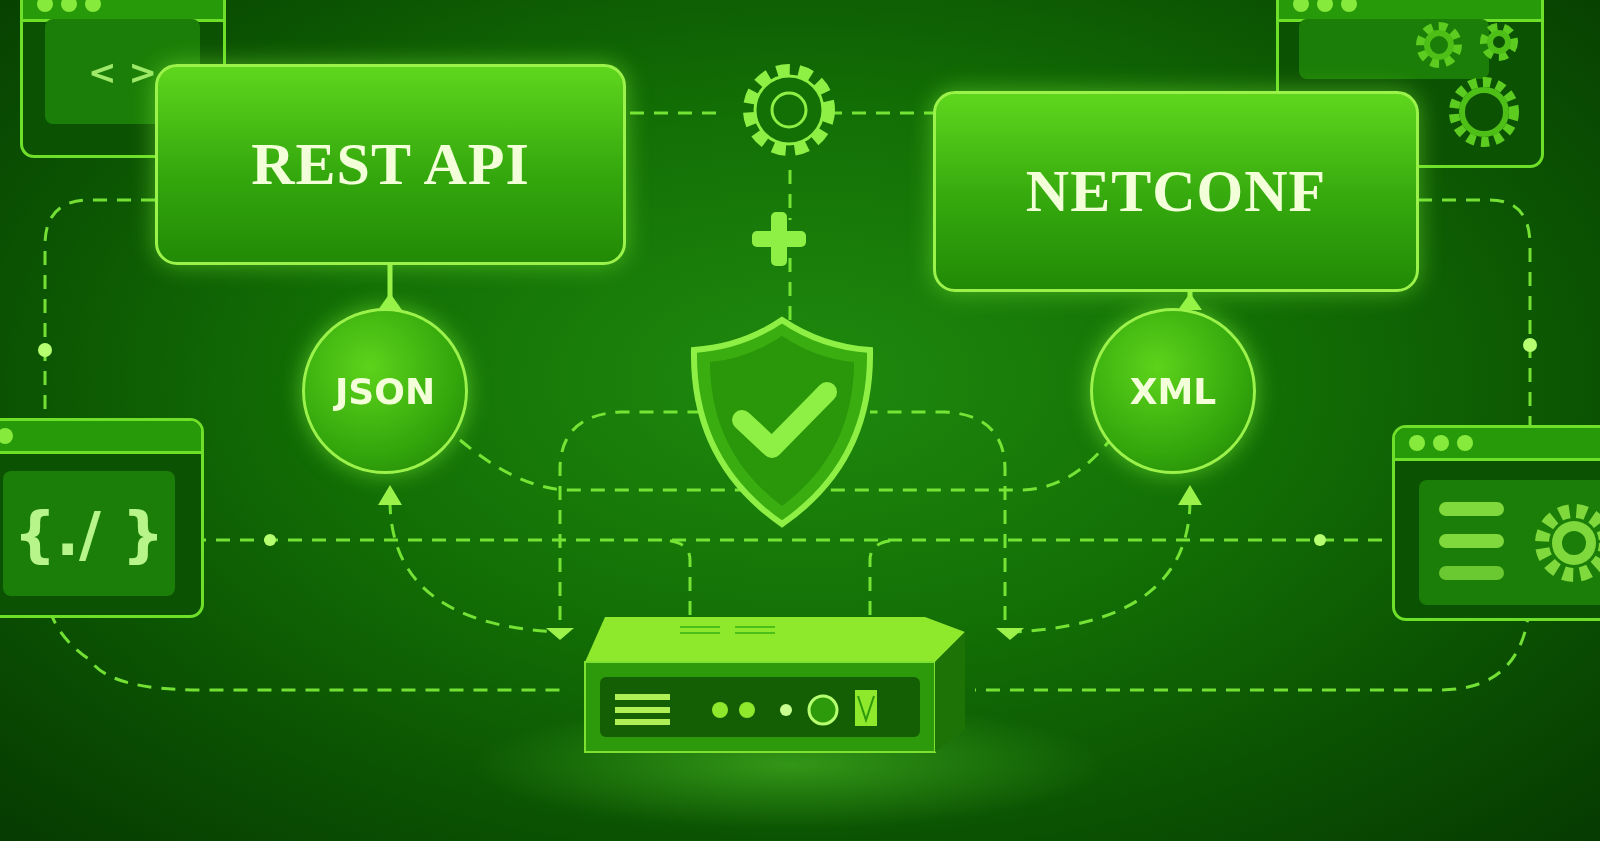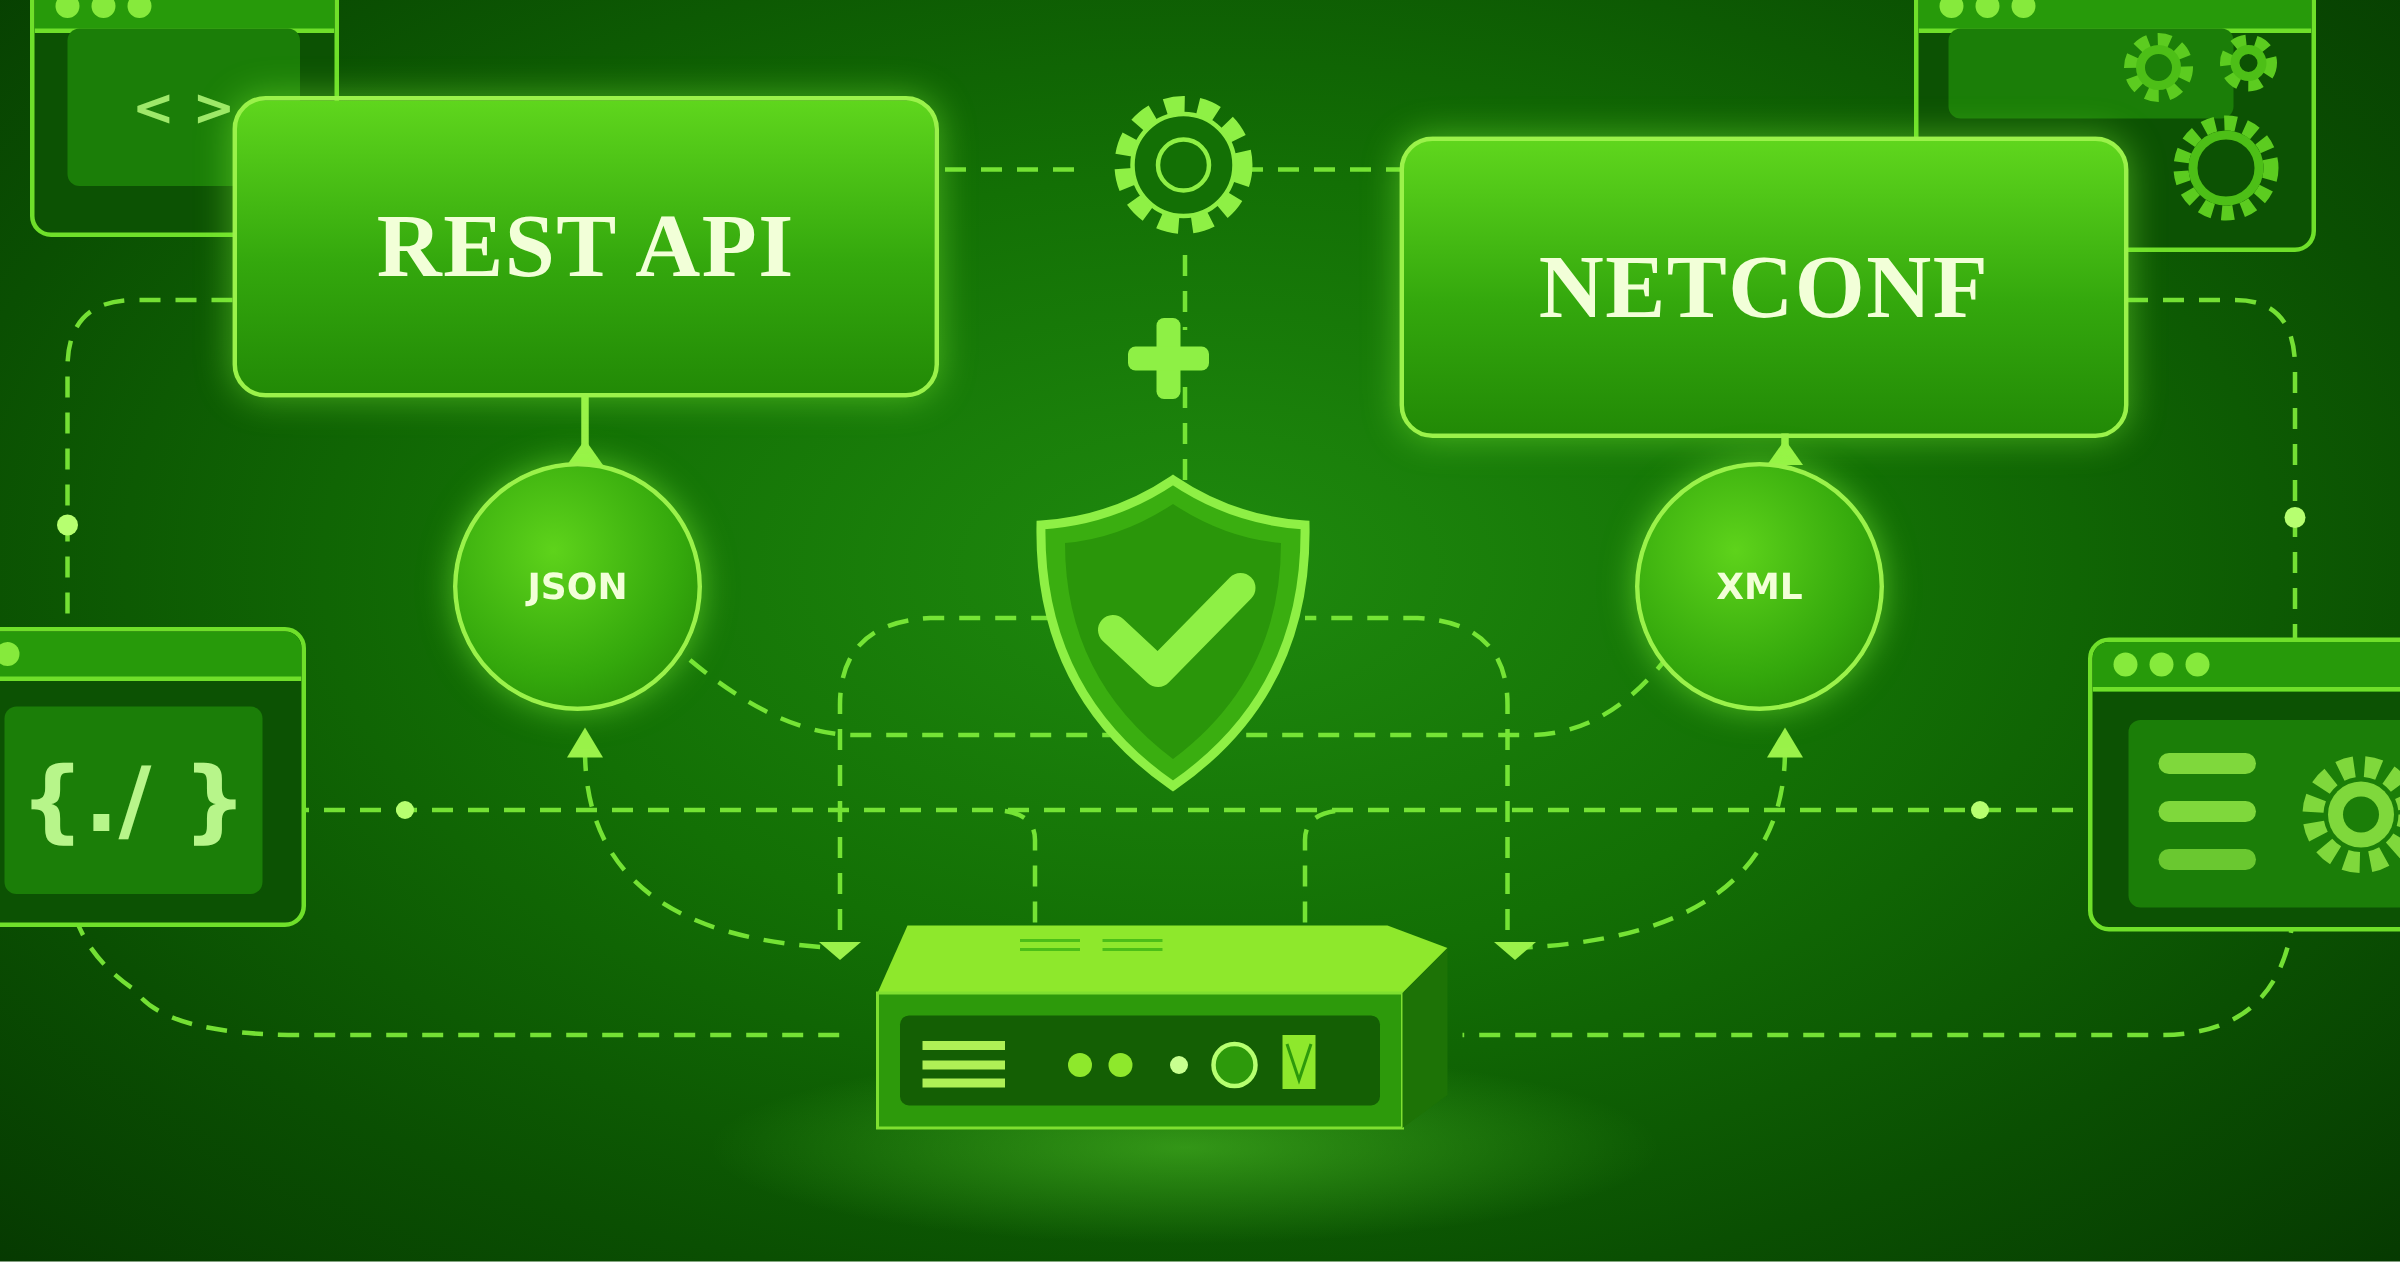--- a/index.html
+++ b/index.html
@@ -10,21 +10,21 @@
     svg.lines{position:absolute;left:0;top:0;}
     .panel{position:absolute;border-radius:22px;
       background:linear-gradient(180deg,#5fd61d 0%,#34a80d 55%,#228a06 100%);
       border:3px solid #9af24a;box-shadow:0 0 24px rgba(140,255,60,0.45);
       display:flex;align-items:center;justify-content:center;}
     .panel span{color:#f2ffd8;font-weight:bold;font-size:60px;letter-spacing:1px;font-family:Liberation Serif, serif;}
     .bubble{position:absolute;border-radius:50%;
       background:radial-gradient(circle at 40% 35%,#5ed31b 0%,#34a80c 60%,#1f7f05 100%);
       border:3px solid #9af24a;box-shadow:0 0 22px rgba(140,255,60,0.5);
       display:flex;align-items:center;justify-content:center;}
-    .bubble span{color:#f2ffd8;font-weight:bold;font-size:24px;}
+    .bubble span{color:#f2ffd8;font-weight:bold;font-size:36px;}
     .win{position:absolute;border:3px solid #6fe02a;border-radius:14px;background:#0c5203;overflow:hidden;}
     .win .bar{height:30px;background:#279a0a;border-bottom:3px solid #6fe02a;display:flex;align-items:center;gap:8px;padding-left:14px;}
     .win .dot{width:16px;height:16px;border-radius:50%;background:#86ea3c;}
     .win .inner{position:absolute;background:#1b7e08;border-radius:8px;display:flex;align-items:center;justify-content:center;}
     .glyph{color:#9ee86a;font-weight:bold;}
     .ln{height:14px;border-radius:7px;background:#7fd83c;margin:18px 0;}
   </style>
 </head>
 <body>
 

